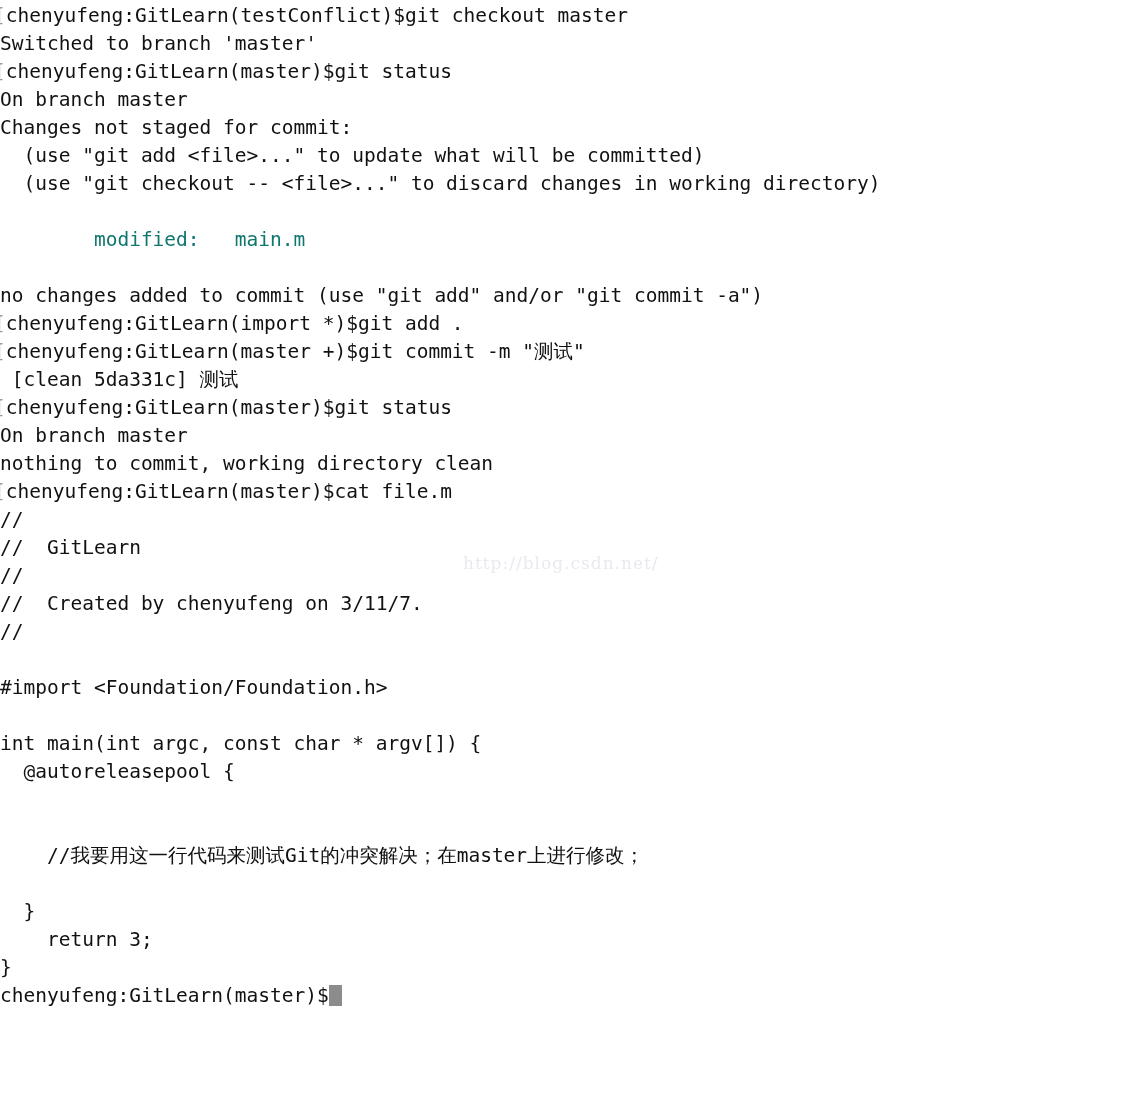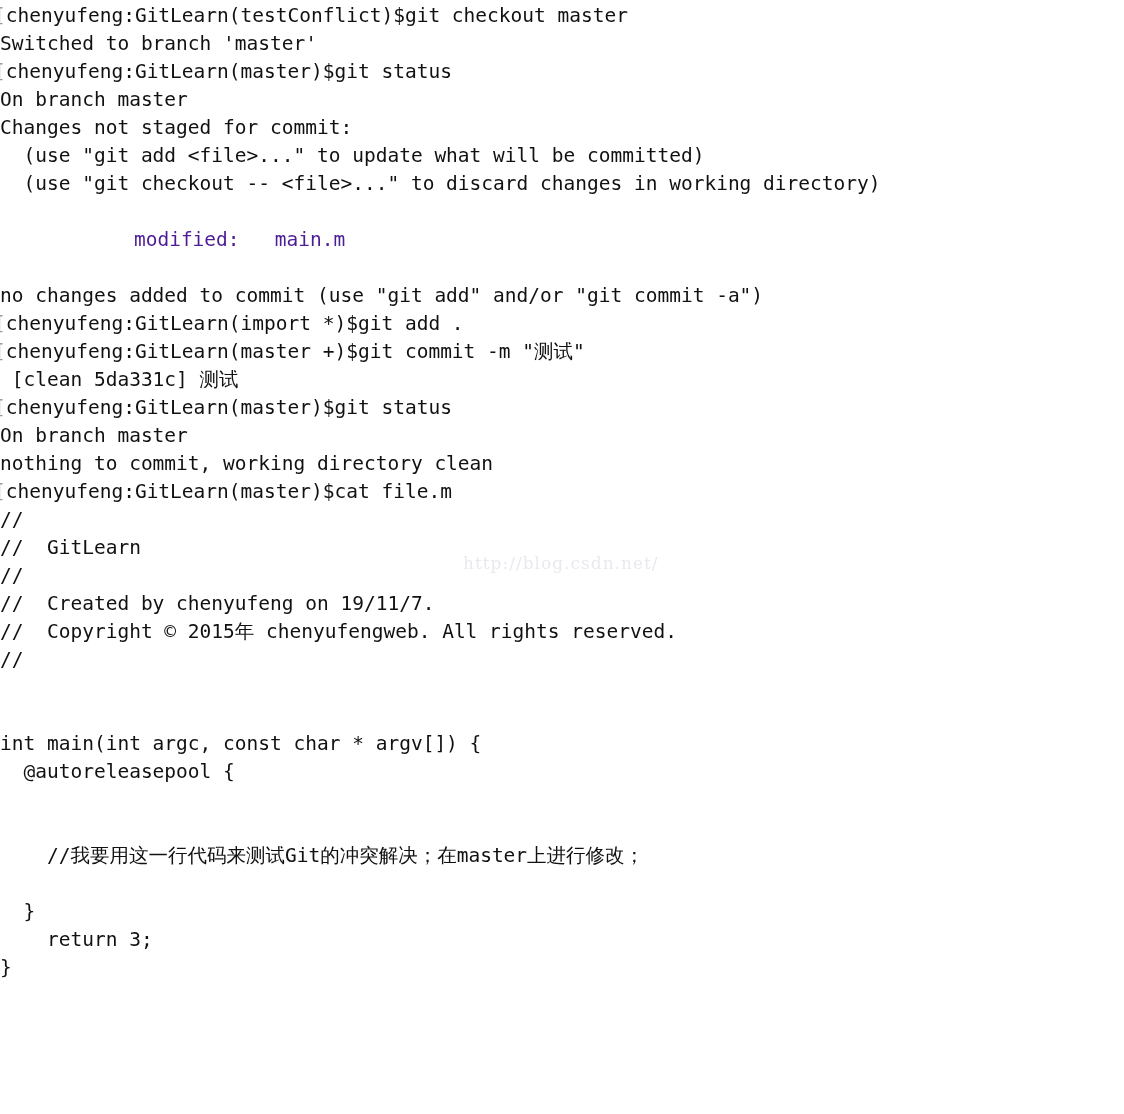--- a/index.html
+++ b/index.html
@@ -32,22 +32,21 @@
     font-size: 19.5px;
     line-height: 28px;
     height: 28px;
     color: #111111;
     white-space: pre;
     letter-spacing: 0px;
     padding-left: 0px;
     margin: 0;
   }
   .line.red {
-    color: #4c1d95;
-    padding-left: 40px;
+    color: #0f766e;
   }
   .line.blank {
     color: transparent;
   }
   
   .prompt-line {
     margin-left: -6px;
   }
   .prompt-line .bracket {
     color: #9a9a9a;
@@ -94,29 +93,30 @@
       <div class="line prompt-line"><span class="bracket">[</span><span>chenyufeng:GitLearn(import *)$git add .</span></div>
       <div class="line prompt-line"><span class="bracket">[</span><span>chenyufeng:GitLearn(master +)$git commit -m "测试"</span></div>
       <div class="line"><span> [clean 5da331c] 测试</span></div>
       <div class="line prompt-line"><span class="bracket">[</span><span>chenyufeng:GitLearn(master)$git status</span></div>
       <div class="line"><span>On branch master</span></div>
       <div class="line"><span>nothing to commit, working directory clean</span></div>
       <div class="line prompt-line"><span class="bracket">[</span><span>chenyufeng:GitLearn(master)$cat file.m</span></div>
       <div class="line"><span>//</span></div>
       <div class="line"><span>//  GitLearn</span></div>
       <div class="line"><span>//</span></div>
-      <div class="line"><span>//  Created by chenyufeng on 19/11/7.</span></div>
-      <div class="line"><span>//  Copyright © 2015年 chenyufengweb. All rights reserved.</span></div>
+      <div class="line"><span>//  Created by chenyufeng on 3/11/7.</span></div>
       <div class="line"><span>//</span></div>
       <div class="line blank"><span></span></div>
+      <div class="line"><span>#import &lt;Foundation/Foundation.h&gt;</span></div>
       <div class="line blank"><span></span></div>
       <div class="line"><span>int main(int argc, const char * argv[]) {</span></div>
       <div class="line"><span>  @autoreleasepool {</span></div>
       <div class="line blank"><span></span></div>
       <div class="line blank"><span></span></div>
       <div class="line"><span>    //我要用这一行代码来测试Git的冲突解决；在master上进行修改；</span></div>
       <div class="line blank"><span></span></div>
       <div class="line"><span>  }</span></div>
       <div class="line"><span>    return 3;</span></div>
       <div class="line"><span>}</span></div>
+      <div class="line"><span>chenyufeng:GitLearn(master)$</span><span class="cursor"></span></div>
     </div>
 
 </div>
 
 </body></html>

